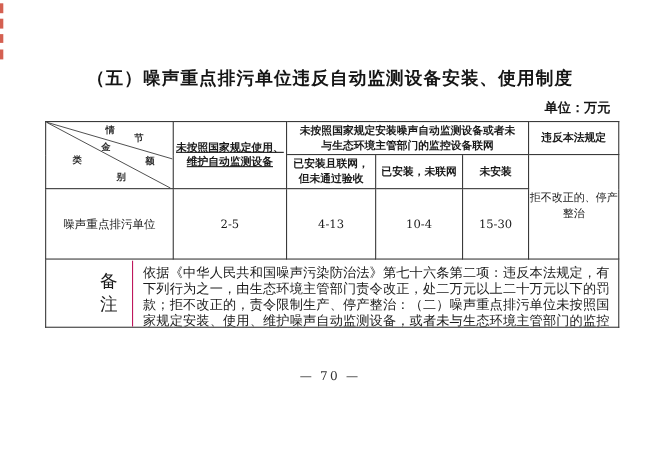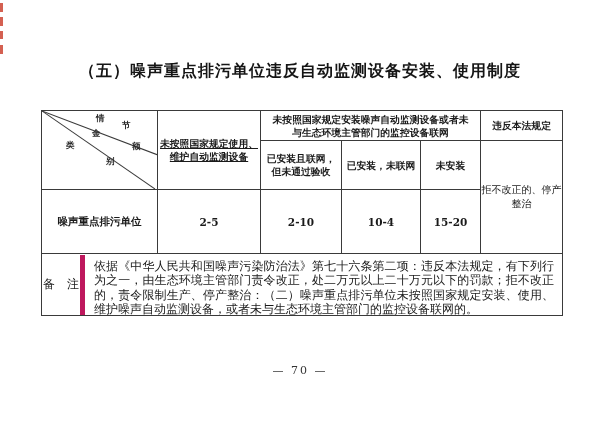--- a/index.html
+++ b/index.html
@@ -40,22 +40,22 @@
     border-collapse:collapse; table-layout:fixed;
     background:#fff;
   }
   table.penalty td {
     border:1px solid #3a3a3a;
     text-align:center; vertical-align:middle;
     padding:0;
     overflow:hidden;
   }
   tr.r1 { height:30px; }
-  tr.r2 { height:49px; }
-  tr.r3 { height:64px;font-weight:bold; }
+  tr.r2 { height:31px; }
+  tr.r3 { height:64px; }
   tr.r4 { height:62px; }
 
   td.h {
     font-weight:bold;
     font-size:9.8px;
     line-height:13px;
     color:#1a1a1a;
   }
   td.h.group { padding:0 8px;margin-left:12px; }
   td.h.sub3  { padding:0 3px; }
@@ -89,56 +89,57 @@
   .cm1 { left:50px; top:18px; }
   .cm2 { left:90px; top:31px; }
   .cb1 { left:24px; top:30px; }
   .cb2 { left:64px; top:46px; }
 
   
   td.remark-cell { padding:0; }
   .remark-wrap { display:flex; width:100%; height:60px; align-items:stretch; }
   .remark-label {
     width:43px; flex:0 0 43px;
-    border-right:5px solid #be185d;
+    border-right:1px solid #be185d;
     display:flex; align-items:center; justify-content:center;
     font-family:"DejaVu Serif", serif;
-    font-size:12px; color:#1a1a1a;
+    font-size:16px; color:#1a1a1a;margin-left:36px;
   }
   .remark-text {
     flex:1;
     padding:4px 8px 4px 9px;
     font-family:"DejaVu Serif", serif;
     font-size:12px;
     line-height:14.5px;
     text-align:justify;
     word-break:break-all;
     color:#1a1a1a;
   }
 
   .page-number {
-    position:absolute; top:364px; left:0; width:100%;
+    position:absolute; top:335px; left:0; width:100%;
     text-align:center;
     font-family:"DejaVu Serif", serif;
     font-size:11px;
     letter-spacing:2px;
     color:#333333;
   }
 </style>
 </head>
 <body>
 
 <div class="page">
 
   <div class="edge-mark em1"></div>
   <div class="edge-mark em2"></div>
   <div class="edge-mark em3"></div>
   <div class="edge-mark em4"></div>
 
   <div class="doc-title">（五）噪声重点排污单位违反自动监测设备安装、使用制度</div>
+  <div class="unit-label">单位：万元</div>
 
   <table class="penalty">
     <colgroup>
       <col style="width:116px">
       <col style="width:103px">
       <col style="width:81px">
       <col style="width:79px">
       <col style="width:60px">
       <col style="width:82px">
     </colgroup>
@@ -162,23 +163,23 @@
       </tr>
       <tr class="r2">
         <td class="h sub3">已安装且联网，但未通过验收</td>
         <td class="h">已安装，未联网</td>
         <td class="h">未安装</td>
         <td class="refuse-cell" rowspan="2">拒不改正的、停产整治</td>
       </tr>
       <tr class="r3">
         <td class="d">噪声重点排污单位</td>
         <td class="d">2-5</td>
-        <td class="d">2-10</td>
+        <td class="d">4-13</td>
         <td class="d">10-4</td>
-        <td class="d">15-20</td>
+        <td class="d">15-30</td>
       </tr>
       <tr class="r4">
         <td class="remark-cell" colspan="6">
           <div class="remark-wrap">
             <div class="remark-label">备　注</div>
             <div class="remark-text">依据《中华人民共和国噪声污染防治法》第七十六条第二项：违反本法规定，有下列行为之一，由生态环境主管部门责令改正，处二万元以上二十万元以下的罚款；拒不改正的，责令限制生产、停产整治：（二）噪声重点排污单位未按照国家规定安装、使用、维护噪声自动监测设备，或者未与生态环境主管部门的监控设备联网的。</div>
           </div>
         </td>
       </tr>
     </tbody>

